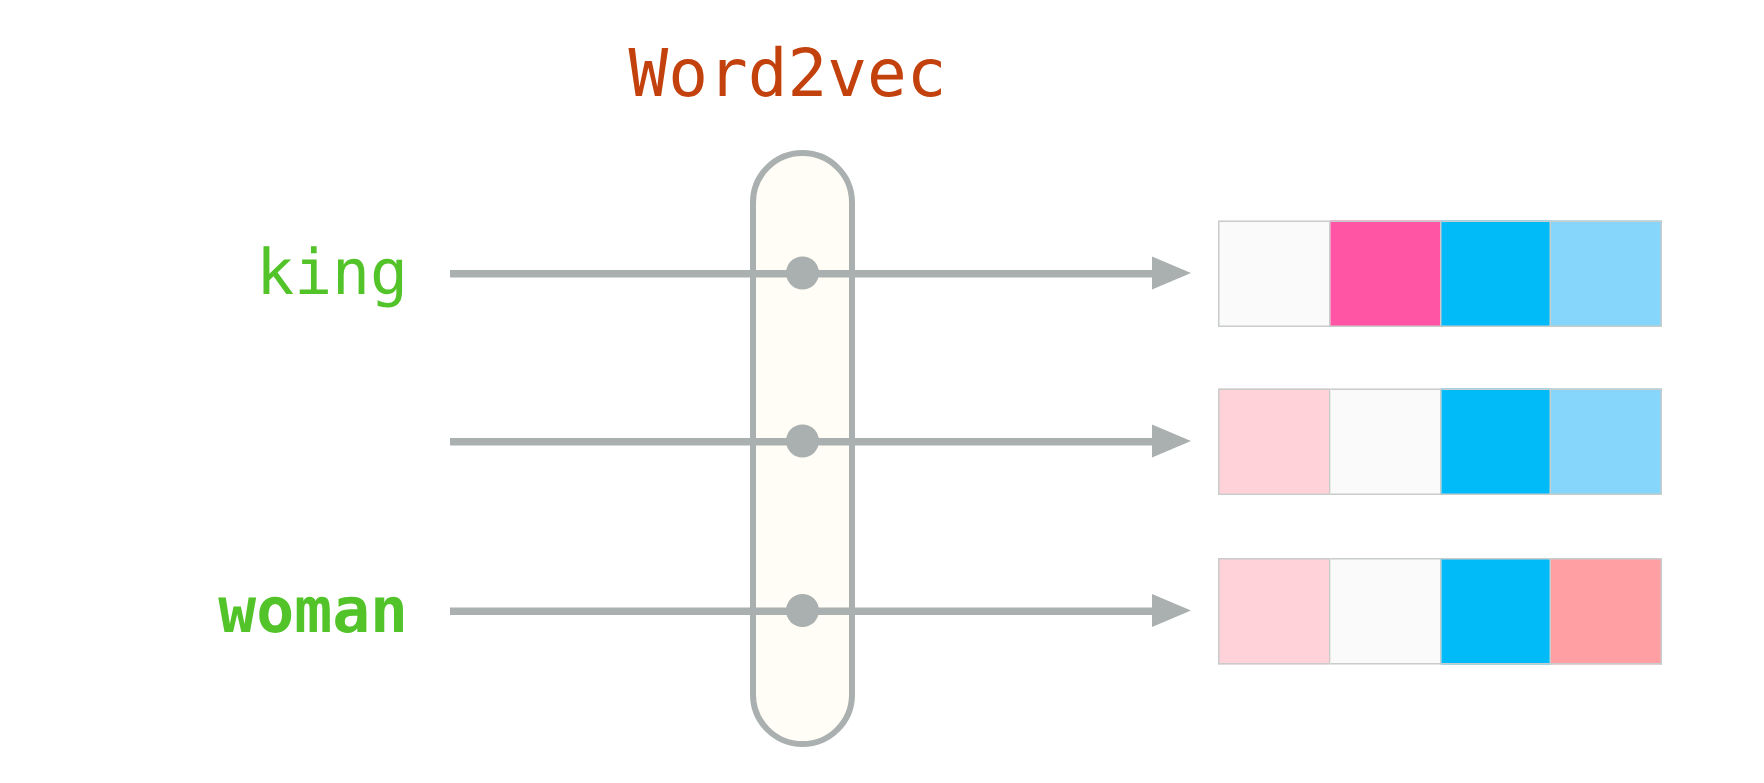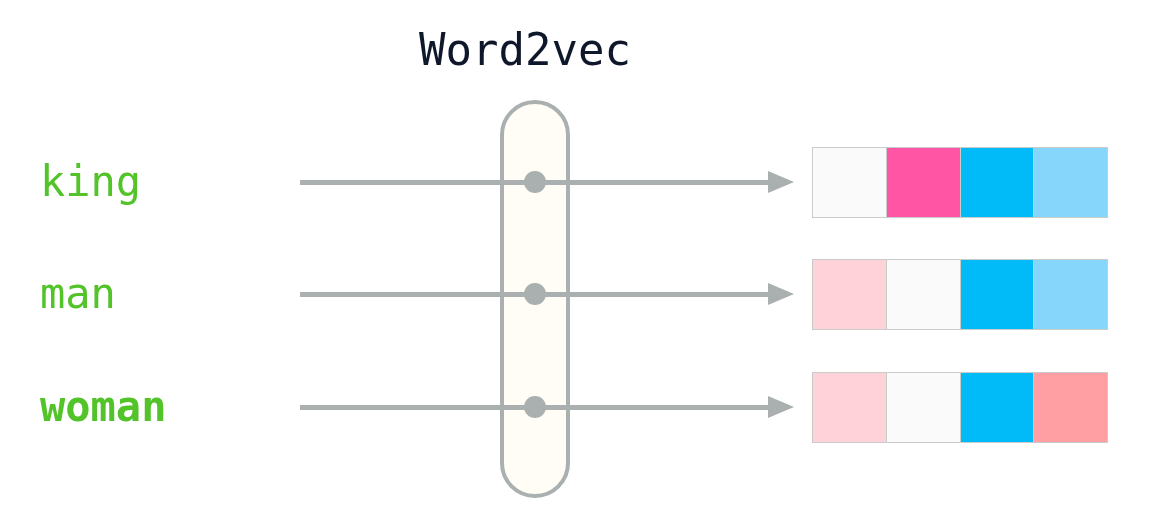--- a/index.html
+++ b/index.html
@@ -15,21 +15,21 @@
     left:525px;top:24px;
     transform:translateX(-50%);
     font-size:44px;
     color:#4e5a64;
     white-space:nowrap;
   }
   .word{
     position:absolute;
     left:40px;width:232px;height:52px;
     line-height:52px;
-    text-align:left;
+    text-align:right;
     font-size:42px;
     color:#53c32a;
     white-space:nowrap;
   }
   .word.k{top:156px;}
   .word.m{top:268px;}
   .word.w{top:381px;}
   .capsule{
     position:absolute;
     left:500px;top:100px;
@@ -87,36 +87,35 @@
     box-sizing:border-box;
     border:1px solid #c8cccb;
   }
   .cell + .cell{border-left:none;}
 </style>
 </head>
 <body>
 
 <div class="canvas">
 
-  <div class="title" style="color: #0f172a;">Word2vec</div>
+  <div class="title" style="color: #c2410c;">Word2vec</div>
 
   <div class="capsule"></div>
 
   <div class="word k" style="color: rgb(83, 195, 42);">king</div>
   <div class="line k"></div>
   <div class="head k"></div>
   <div class="dot k"></div>
   <div class="bar k">
     <div class="cell" style="background-color: rgb(250, 250, 250);"></div>
     <div class="cell" style="background-color: rgb(255, 85, 164);"></div>
     <div class="cell" style="background-color: rgb(0, 187, 248);"></div>
     <div class="cell" style="background-color: rgb(134, 214, 251);"></div>
   </div>
 
-  <div class="word m" style="color: rgb(83, 195, 42);">man</div>
   <div class="line m"></div>
   <div class="head m"></div>
   <div class="dot m"></div>
   <div class="bar m">
     <div class="cell" style="background-color: rgb(255, 209, 216);"></div>
     <div class="cell" style="background-color: rgb(250, 250, 250);"></div>
     <div class="cell" style="background-color: rgb(0, 187, 248);"></div>
     <div class="cell" style="background-color: rgb(134, 214, 251);"></div>
   </div>
 

